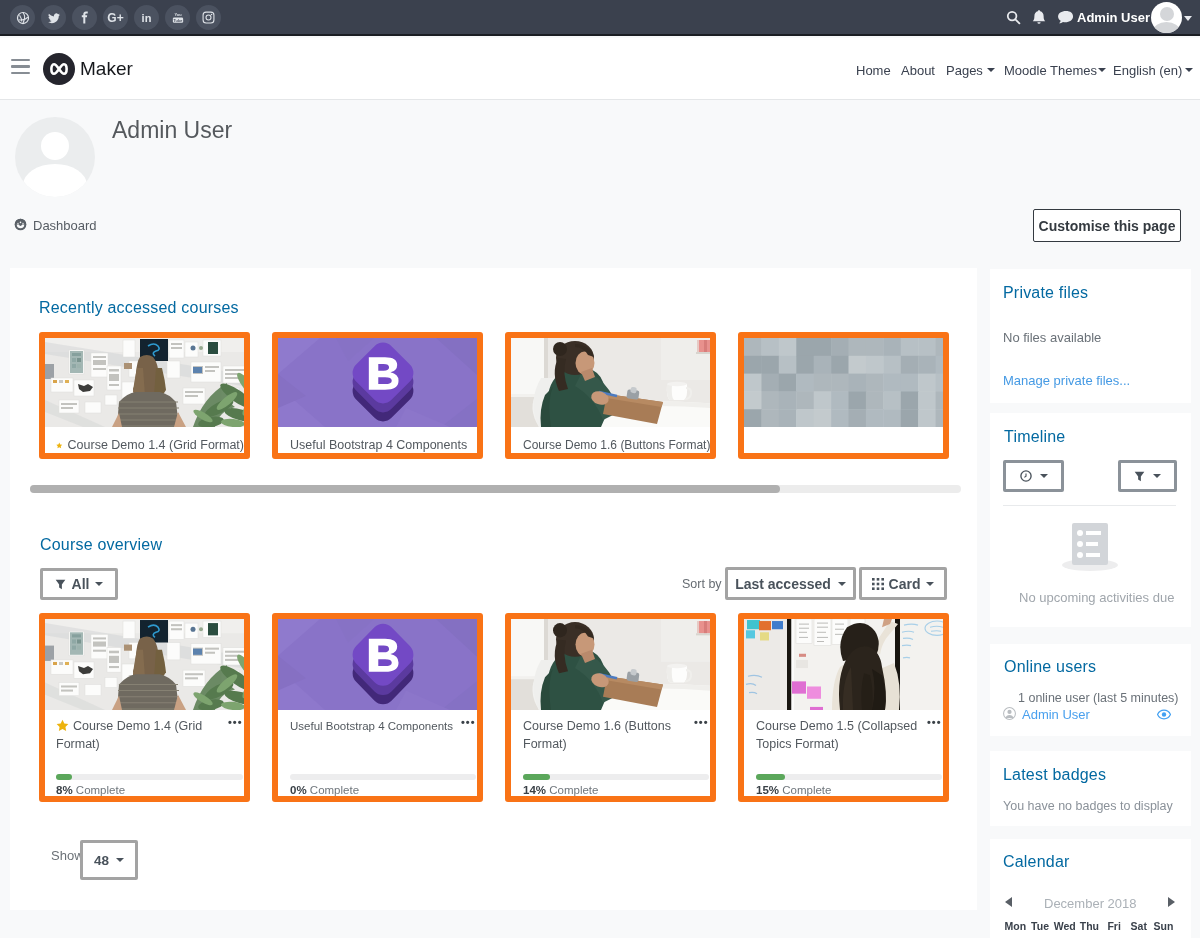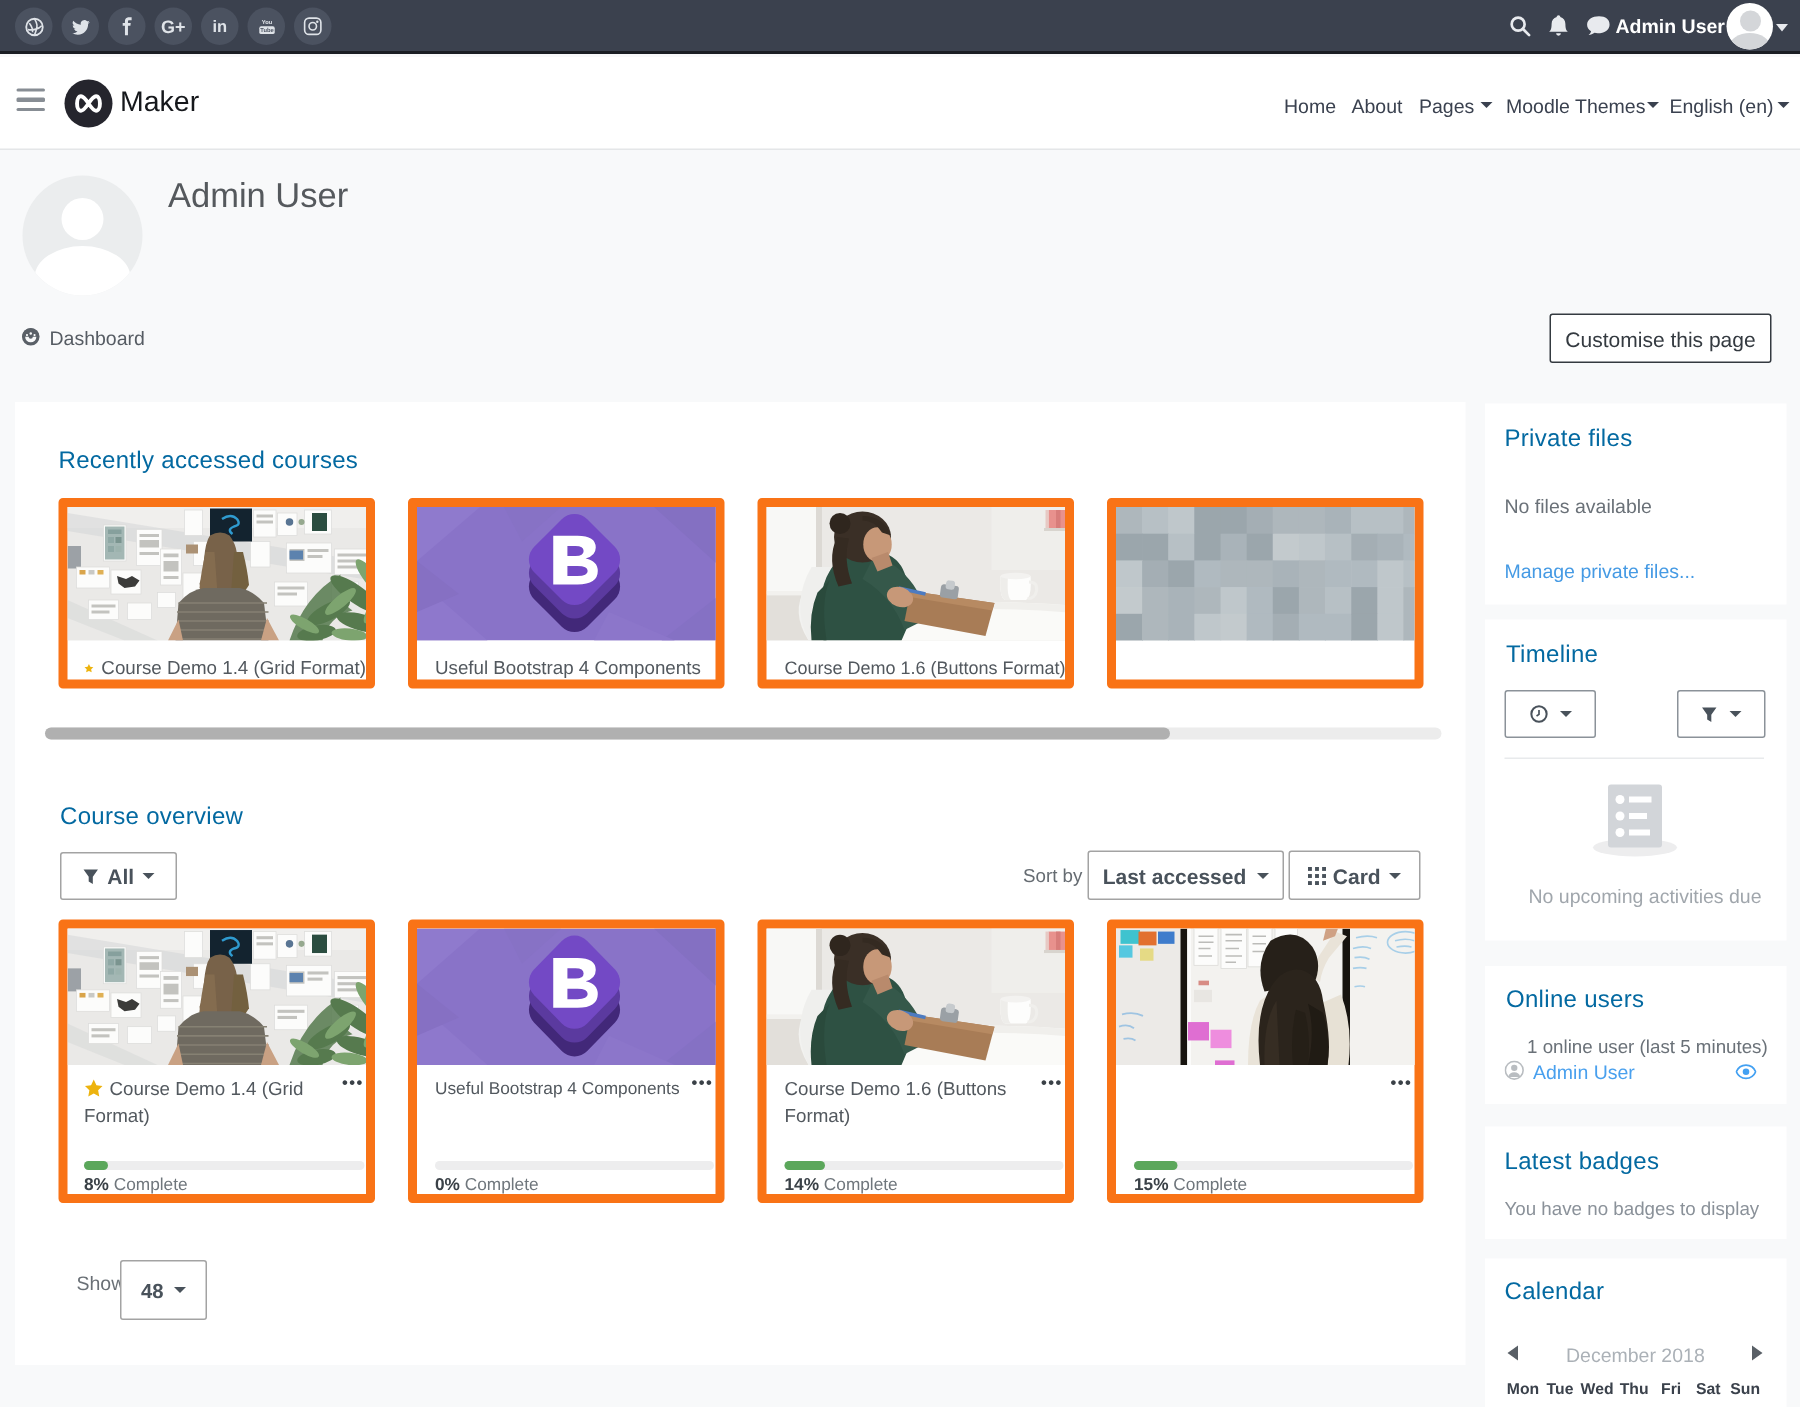--- a/index.html
+++ b/index.html
@@ -5,21 +5,21 @@
 *{margin:0;padding:0;box-sizing:border-box}
 html,body{width:1200px;height:938px;font-family:"Liberation Sans",sans-serif;background:#f8f9fa;overflow:hidden}
 body{position:relative}
 .abs{position:absolute}
 .flex{display:flex;align-items:center}
 .circ{border-radius:50%}
 .card{position:absolute;background:#fff;border:6px solid #f97316;border-radius:3px;overflow:hidden}
 .wblock{position:absolute;background:#fff}
 .h17{font-size:16px;font-weight:400;color:#0369a1;letter-spacing:.2px}
 .caret{display:inline-block;width:0;height:0;border-left:4px solid transparent;border-right:4px solid transparent;border-top:4px solid currentColor;vertical-align:middle}
-.btnc{position:absolute;background:#fff;border:1px solid #a3a3a3;border-radius:2px;display:flex;align-items:center;justify-content:center;color:#49525b;font-weight:700}
+.btnc{position:absolute;background:#fff;border:3px solid #a3a3a3;border-radius:2px;display:flex;align-items:center;justify-content:center;color:#49525b;font-weight:700}
 </style>
 </head>
 <body>
 <svg width="0" height="0" style="position:absolute">
 <defs>
 <g id="pA">
   <rect width="209" height="89" fill="#eae9e7"></rect>
   <rect x="0" y="0" width="209" height="14" fill="#f0efed"></rect>
   <polygon points="0,4 209,38 209,50 0,16" fill="#cfd1d3" opacity="0.45"></polygon>
   <polygon points="0,62 60,89 38,89 0,74" fill="#cfd1d3" opacity="0.4"></polygon>
@@ -375,21 +375,21 @@
     <circle cx="8" cy="8" r="7.2" fill="#5a6067"></circle>
     <circle cx="8" cy="8" r="4.6" fill="#f8f9fa"></circle>
     <circle cx="8" cy="8" r="1.7" fill="#5a6067"></circle>
     <path d="M8 8 L11.3 4.7" stroke="#5a6067" stroke-width="1.5"></path>
     <path d="M1 8 a7 7 0 0 1 14 0 z" fill="#5a6067"></path>
     <circle cx="8" cy="5.4" r="1" fill="#f8f9fa"></circle>
     <circle cx="4.9" cy="6.6" r="0.9" fill="#f8f9fa"></circle>
     <circle cx="11.1" cy="6.6" r="0.9" fill="#f8f9fa"></circle>
   </svg>
 <div class="abs" style="left:33px;top:218px;font-size:13px;color:#565c63">Dashboard</div>
-<div class="abs flex" style="left:1033px;top:209px;width:148px;height:33px;background:#fff;border:1px solid #343a40;border-radius:2px;justify-content:center;font-size:14px;font-weight:400;color:#343a40">Customise this page</div>
+<div class="abs flex" style="left:1033px;top:209px;width:148px;height:33px;background:#fff;border:1px solid #343a40;border-radius:2px;justify-content:center;font-size:14px;font-weight:700;color:#343a40">Customise this page</div>
 
 <div class="wblock" style="left:10px;top:268px;width:967px;height:642px"></div>
 
 <div class="abs h17" style="left:39px;top:299px">Recently accessed courses</div>
 
 <div class="card" style="left:39px;top:332px;width:211px;height:127px">
   <svg width="209" height="89" viewBox="0 0 209 89" style="display:block">
     <rect width="209" height="89" fill="#e7e6e4"></rect>
     <use href="#pA"></use>
   </svg>
@@ -487,20 +487,21 @@
   <div class="abs" style="left:12px;top:155px;width:186px;height:6px;background:#ededee;border-radius:3px"></div>
   <div class="abs" style="left:12px;top:155px;width:27px;height:6px;background:#5ba75b;border-radius:3px"></div>
   <div class="abs" style="left:12px;top:165px;font-size:11.5px;color:#6f767c"><b style="color:#3a4147">14%</b> Complete</div>
 </div>
 
 <div class="card" style="left:738px;top:613px;width:211px;height:189px">
   <svg width="209" height="91" viewBox="0 0 209 89" preserveAspectRatio="none" style="display:block">
     <rect width="209" height="89" fill="#f1f0ee"></rect>
     <use href="#pE"></use>
   </svg>
+  <div class="abs" style="left:12px;top:99px;width:170px;font-size:12.5px;color:#52585e;line-height:17.5px">Course Demo 1.5 (Collapsed Topics Format)</div>
   <div class="abs" style="left:183px;top:97px;color:#3a4147;font-weight:700;font-size:11px;letter-spacing:1px">•••</div>
   <div class="abs" style="left:12px;top:155px;width:186px;height:6px;background:#ededee;border-radius:3px"></div>
   <div class="abs" style="left:12px;top:155px;width:29px;height:6px;background:#5ba75b;border-radius:3px"></div>
   <div class="abs" style="left:12px;top:165px;font-size:11.5px;color:#6f767c"><b style="color:#3a4147">15%</b> Complete</div>
 </div>
 
 <div class="abs" style="left:51px;top:848px;font-size:13px;color:#6a7076">Show</div>
 <div class="btnc" style="left:80px;top:840px;width:58px;height:40px;font-size:13.5px">48 <span class="caret" style="margin-left:7px"></span></div>
 
 <div class="wblock" style="left:990px;top:269px;width:201px;height:134px"></div>

